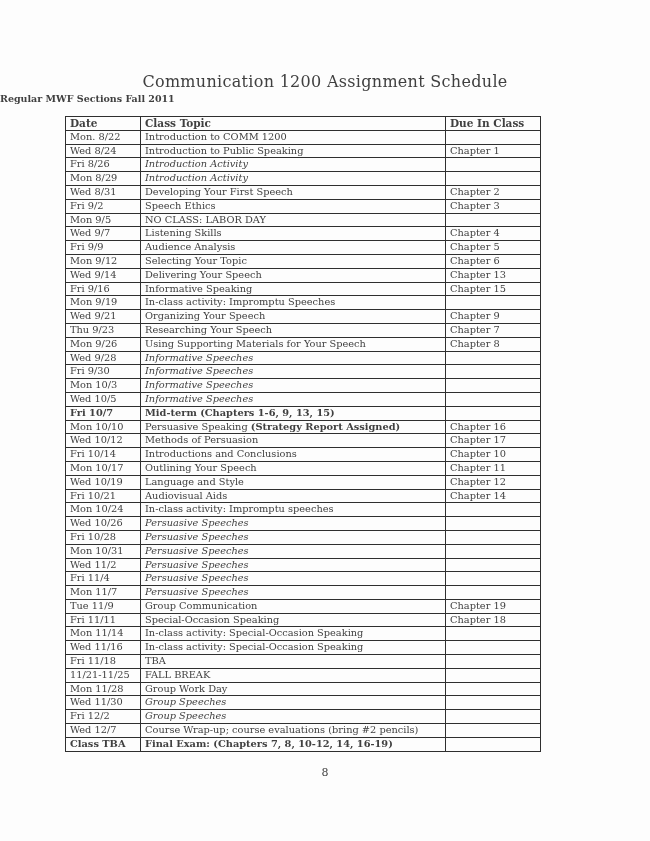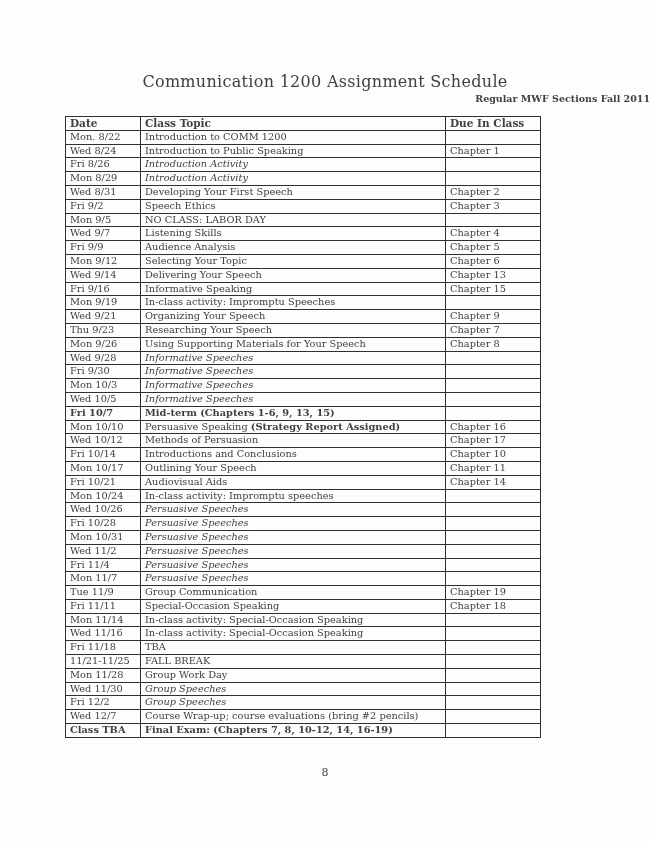--- a/index.html
+++ b/index.html
@@ -14,21 +14,21 @@
   }
   .doc-title {
     position:absolute; top:72px; left:0; right:0;
     text-align:center;
     font-size:16px; font-weight:normal;
     letter-spacing:0.3px;
     margin:0;
   }
   .doc-subtitle {
     position:absolute; top:93px; left:0; right:0;
-    text-align:right;
+    text-align:left;
     font-size:9.5px; font-weight:bold;
     margin:0;
   }
   table.schedule {
     position:absolute; left:65px; top:116px;
     width:475px;
     border-collapse:collapse;
     table-layout:fixed;
   }
   table.schedule th, table.schedule td {
@@ -199,20 +199,25 @@
           <td class="col-date">Fri 10/14</td>
           <td class="col-topic">Introductions and Conclusions</td>
           <td class="col-due">Chapter 10</td>
         </tr>
         <tr class="normal">
           <td class="col-date">Mon 10/17</td>
           <td class="col-topic">Outlining Your Speech</td>
           <td class="col-due">Chapter 11</td>
         </tr>
         <tr class="normal">
+          <td class="col-date">Wed 10/19</td>
+          <td class="col-topic">Language and Style</td>
+          <td class="col-due">Chapter 12</td>
+        </tr>
+        <tr class="normal">
           <td class="col-date">Fri 10/21</td>
           <td class="col-topic">Audiovisual Aids</td>
           <td class="col-due">Chapter 14</td>
         </tr>
         <tr class="normal">
           <td class="col-date">Mon 10/24</td>
           <td class="col-topic">In-class activity: Impromptu speeches</td>
           <td class="col-due"></td>
         </tr>
         <tr class="italic">

